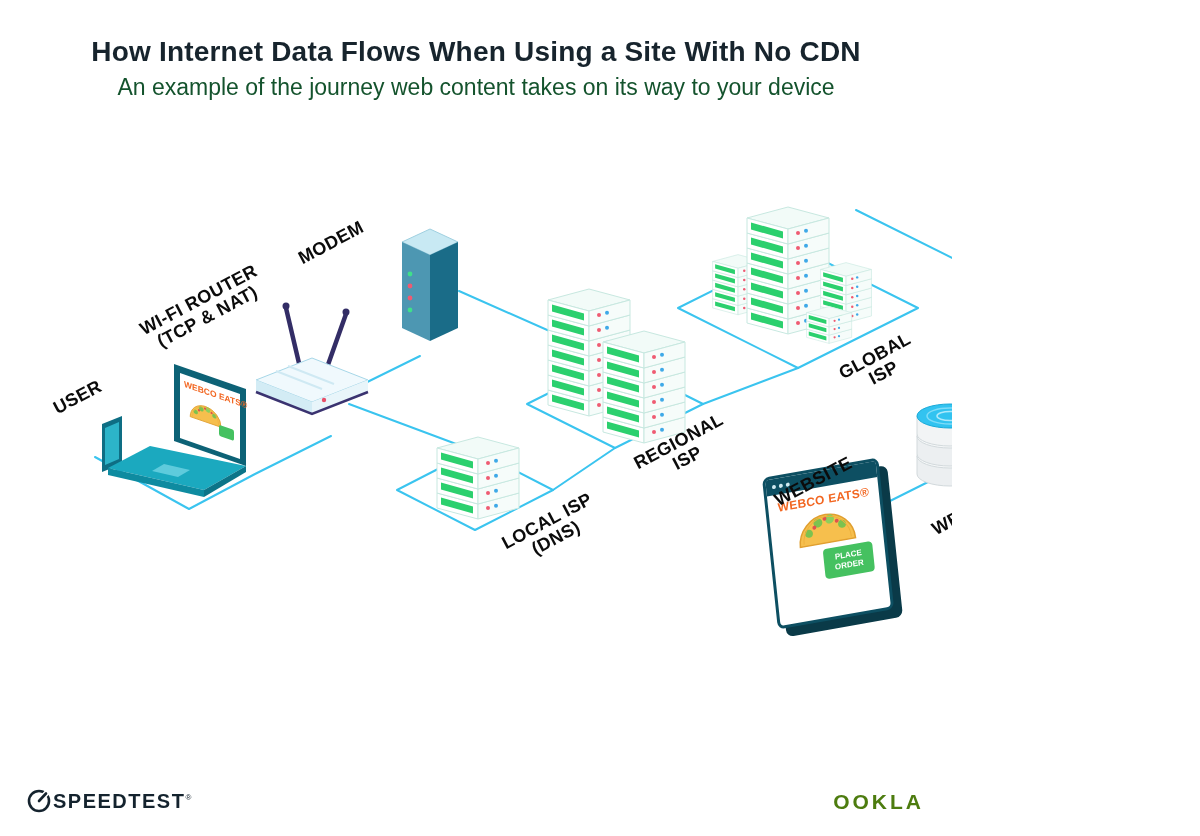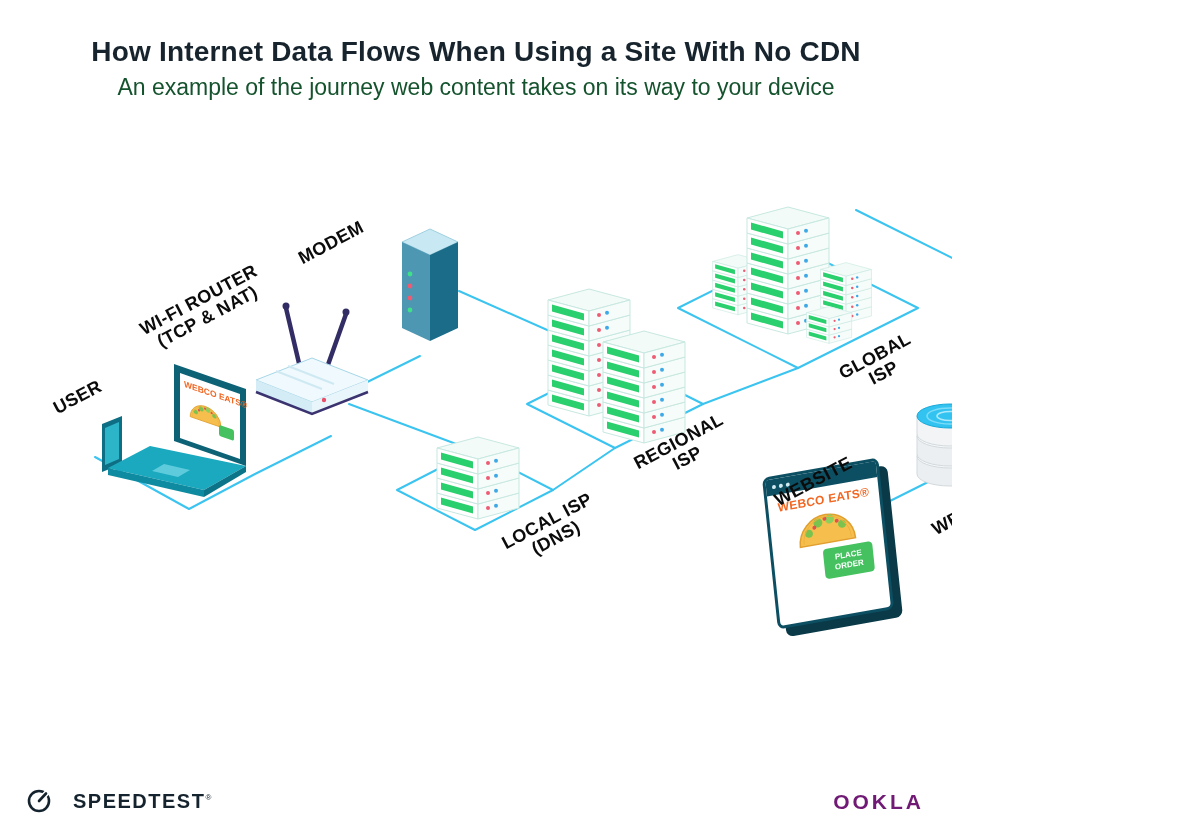--- a/index.html
+++ b/index.html
@@ -27,25 +27,25 @@
               display:flex; align-items:center; gap:3px; padding-left:6px; flex:0 0 auto; }
   .site-bar .dot { width:4px; height:4px; border-radius:50%; background:#cfe9f0; }
   .site-body { flex:1; display:flex; flex-direction:column; align-items:center; padding:4px 6px 6px; }
   .site-brand { font-size:12px; font-weight:800; color:#f26722; letter-spacing:0.3px; margin-top:2px; }
   .order-btn { align-self:flex-end; margin-right:6px; margin-top:2px; width:46px; min-height:26px;
                background:#45c160; border-radius:4px; color:#ffffff; font-weight:800; font-size:8px;
                line-height:1.2; display:flex; align-items:center; justify-content:center;
                text-align:center; padding:2px; white-space:normal; }
 
   
-  .footer-left { position:absolute; left:26px; top:788px; z-index:3; display:flex; align-items:center; gap:21px; }
+  .footer-left { position:absolute; left:26px; top:788px; z-index:3; display:flex; align-items:center; gap:1px; }
   .speedtest-word { font-size:20px; font-weight:700; letter-spacing:1.5px; color:#14232e; }
   .speedtest-word sup { font-size:8px; font-weight:400; }
   .footer-right { position:absolute; right:28px; top:790px; z-index:3;
-                  font-size:21px; font-weight:600; letter-spacing:3px; color:#701a75; }
+                  font-size:21px; font-weight:600; letter-spacing:3px; color:#4d7c0f; }
 </style>
 </head>
 <body>
 
 <div class="canvas">
 
   <svg width="0" height="0" style="position:absolute" aria-hidden="true">
     <defs>
       <g id="srv-unit">
         <polygon points="1,12 42,1 83,12 42,23" fill="#f2fbf8" stroke="#c7e8e0" stroke-width="1"></polygon>

